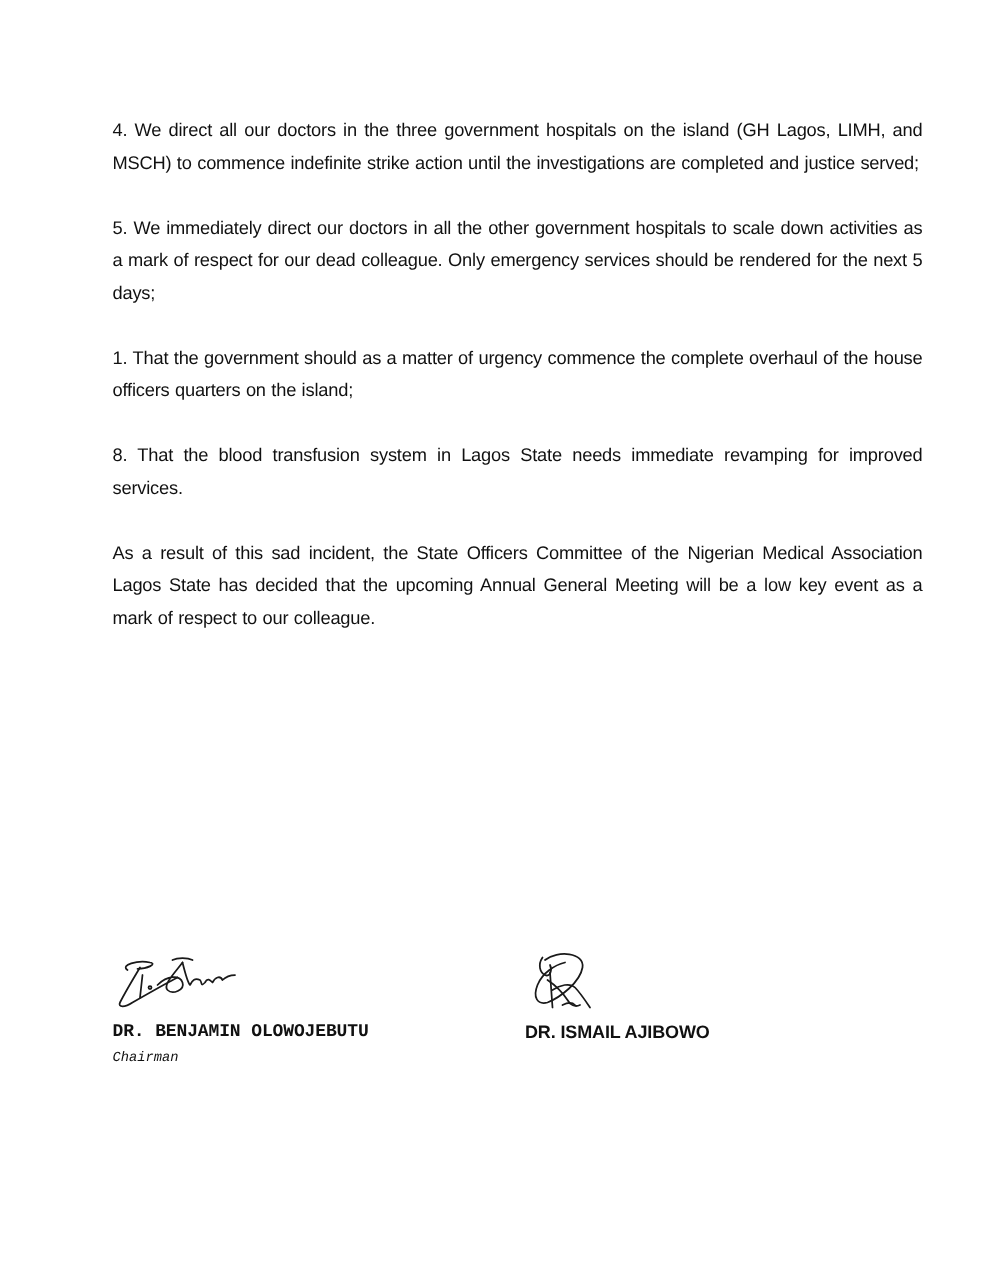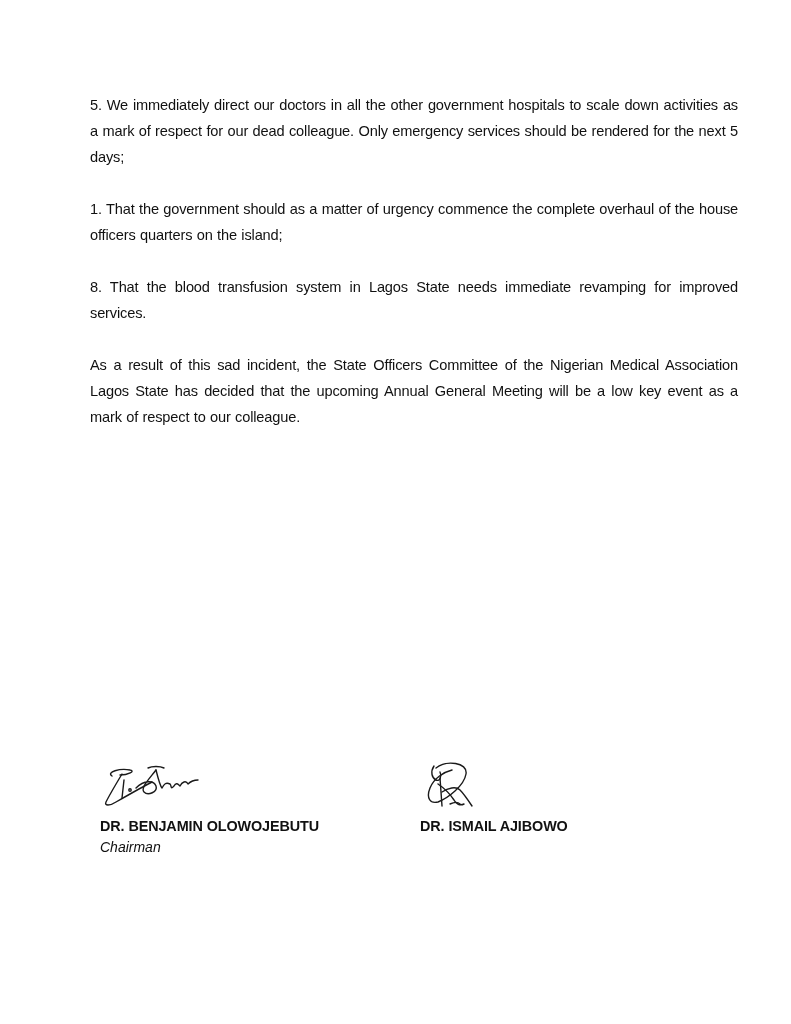--- a/index.html
+++ b/index.html
@@ -33,43 +33,44 @@
       position: absolute;
       left: 90px;
       top: 758px;
       width: 648px;
       height: 100px;
     }
     .sig-block {
       position: absolute;
       top: 0;
     }
-    .sig-block.left { left: 10px; }
+    .sig-block.left { left: 0; font-family: Liberation Mono, monospace; }
     .sig-block.right { left: 330px; }
     .sig-img {
       height: 56px;
       display: block;
     }
     .sig-name {
       font-weight: bold;
       font-size: 14.4px;
       line-height: 20px;
       margin-top: 2px;
       letter-spacing: -0.1px;
     }
     .sig-title {
       font-style: italic;
-      font-size: 14px;
+      font-size: 11px;
       line-height: 22px;
     }
   </style>
 </head>
 <body>
 
 <div class="page">
+  <p class="para">4. We direct all our doctors in the three government hospitals on the island (GH Lagos, LIMH, and MSCH) to commence indefinite strike action until the investigations are completed and justice served;</p>
   <p class="para">5. We immediately direct our doctors in all the other government hospitals to scale down activities as a mark of respect for our dead colleague. Only emergency services should be rendered for the next 5 days;</p>
   <p class="para">1. That the government should as a matter of urgency commence the complete overhaul of the house officers quarters on the island;</p>
   <p class="para">8. That the blood transfusion system in Lagos State needs immediate revamping for improved services.</p>
   <p class="para">As a result of this sad incident, the State Officers Committee of the Nigerian Medical Association Lagos State has decided that the upcoming Annual General Meeting will be a low key event as a mark of respect to our colleague.</p>
 </div>
 
 <div class="signatures">
   <div class="sig-block left">
     <svg class="sig-img" width="110" height="56" viewBox="0 0 110 56">
       <g fill="none" stroke="#1a1a1a" stroke-width="1.4" stroke-linecap="round" stroke-linejoin="round">

